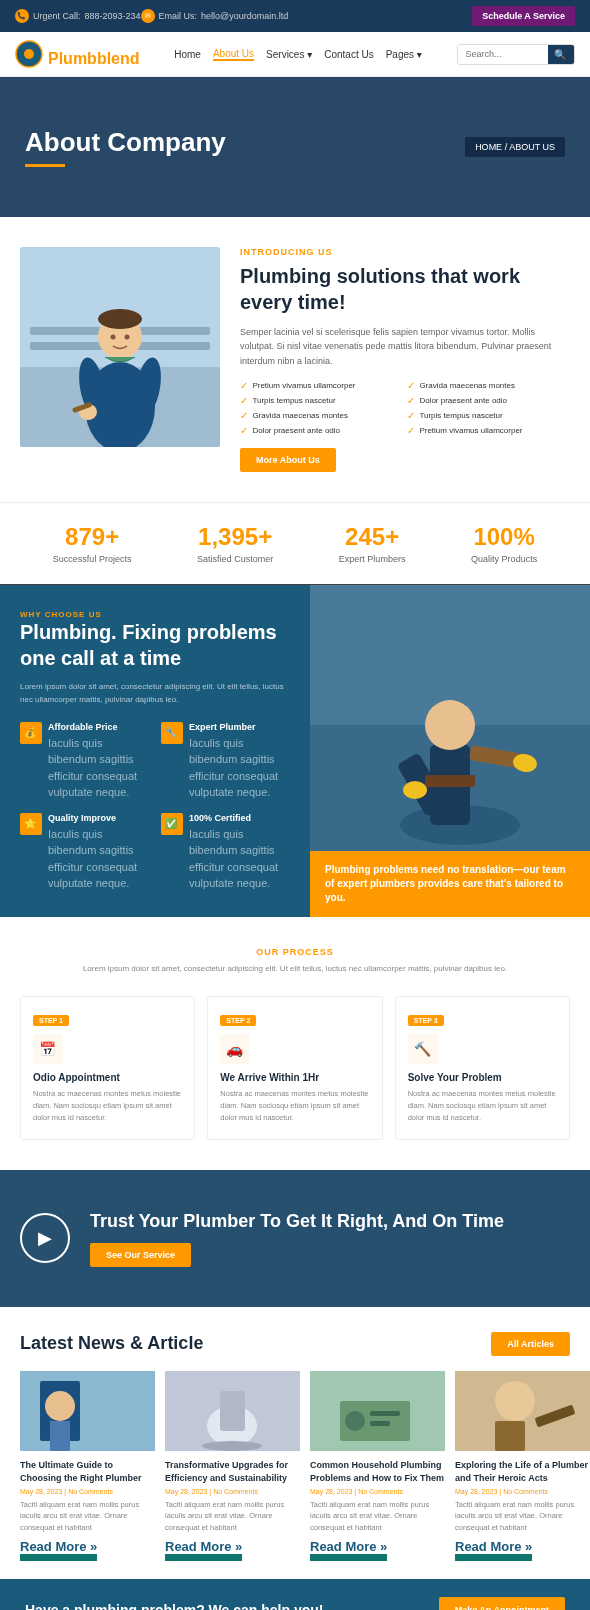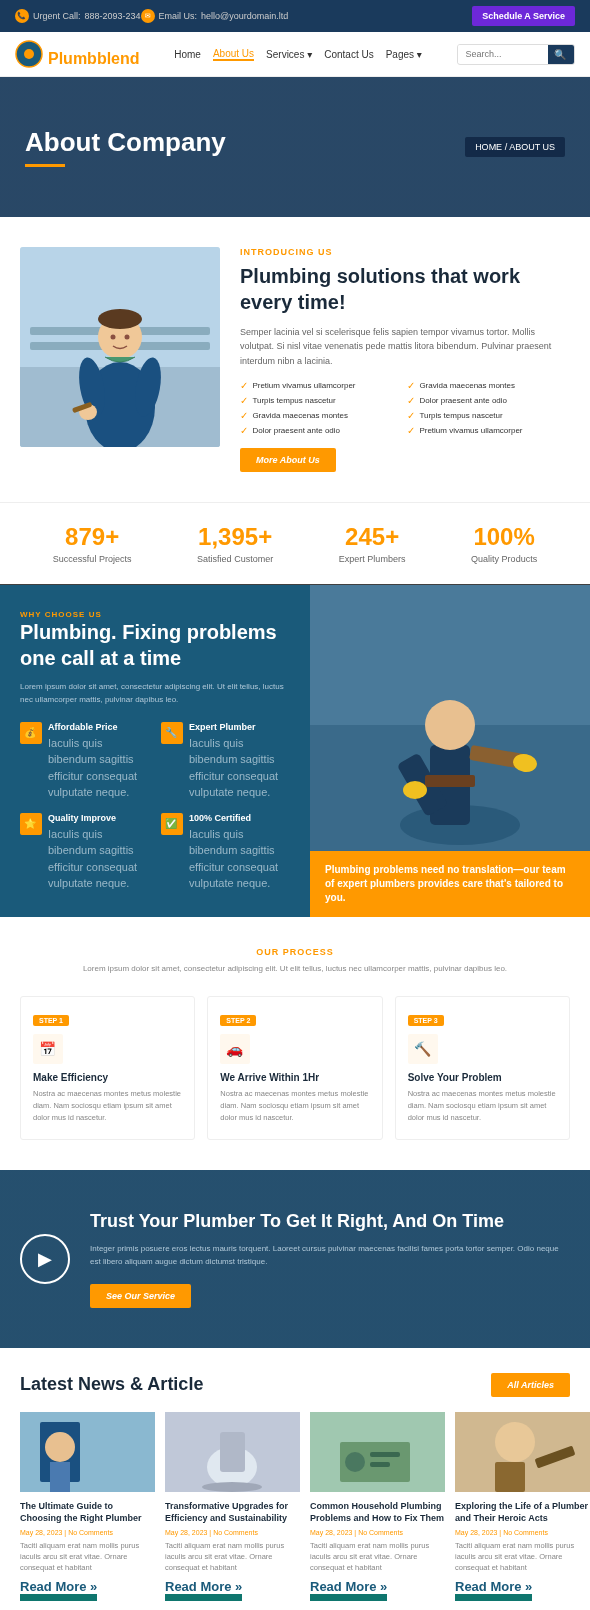--- a/index.html
+++ b/index.html
@@ -3,21 +3,21 @@
   <meta charset="utf-8">
   <style>
     * { margin: 0; padding: 0; box-sizing: border-box; }
     body { font-family: Arial, sans-serif; font-size: 12px; color: #333; width: 590px; overflow-x: hidden; }
 
     
     .top-bar { background: #1a3a5c; display: flex; align-items: center; justify-content: space-between; padding: 6px 15px; }
     .top-bar-left { display: flex; }
     .top-bar-item { color: #ccc; font-size: 9px; display: flex; align-items: center; gap: 4px; }
     .top-bar-item .icon-circle { width: 14px; height: 14px; border-radius: 50%; background: #f90; display: flex; align-items: center; justify-content: center; color: #fff; font-size: 7px; }
-    .top-bar-btn { background: #6d28d9; color: #fff; border: none; padding: 5px 10px; font-size: 9px; font-weight: bold; cursor: pointer; border-radius: 2px; }
+    .top-bar-btn { background: #701a75; color: #fff; border: none; padding: 5px 10px; font-size: 9px; font-weight: bold; cursor: pointer; border-radius: 2px; }
 
     .nav-bar { background: #fff; display: flex; align-items: center; justify-content: space-between; padding: 8px 15px; border-bottom: 1px solid #eee; }
     .logo { display: flex; align-items: flex-end; gap: 5px; }
     .logo-icon { width: 28px; height: 28px; }
     .logo-text { font-size: 16px; font-weight: bold; color: #1a3a5c; }
     .logo-text span { color: #f90; }
     .nav-links { display: flex; gap: 12px; align-items: center; }
     .nav-link { color: #333; font-size: 10px; text-decoration: none; cursor: pointer; }
     .nav-link.active { color: #f90; border-bottom: 2px solid #f90; }
     .nav-search { display: flex; align-items: center; border: 1px solid #ddd; border-radius: 3px; overflow: hidden; }
@@ -36,21 +36,21 @@
     .about-inner { display: flex; gap: 20px; }
     .about-img { width: 200px; height: 200px; background: linear-gradient(135deg, #c8d8e8, #8ab0c8); border-radius: 3px; flex-shrink: 0; overflow: hidden; position: relative; }
     .about-img-person { width: 100%; height: 100%; background: linear-gradient(180deg, #d4e8f0 0%, #a0c4d8 40%, #6a9ab5 100%); display: flex; align-items: flex-end; justify-content: center; }
     .about-content { flex: 1; }
     .intro-label { color: #f90; font-size: 9px; font-weight: bold; letter-spacing: 1px; text-transform: uppercase; margin-bottom: 6px; }
     .about-title { font-size: 20px; font-weight: bold; color: #1a2a3a; margin-bottom: 10px; line-height: 1.3; }
     .about-desc { font-size: 9px; color: #666; line-height: 1.6; margin-bottom: 12px; }
     .features-grid { display: grid; grid-template-columns: 1fr 1fr; gap: 4px; margin-bottom: 12px; }
     .feature-item { display: flex; align-items: center; gap: 4px; font-size: 8px; color: #333; }
     .check-icon { color: #f90; font-size: 10px; }
-    .btn-orange { background: #f90; color: #fff; border: none; padding: 7px 16px; font-size: 9px; font-weight: bold; cursor: pointer; border-radius: 2px; font-style: italic; }
+    .btn-orange { background: #f90; color: #fff; border: none; padding: 7px 16px; font-size: 9px; font-weight: bold; cursor: pointer; border-radius: 2px; }
 
     
     .stats { background: #fff; padding: 20px; display: flex; justify-content: space-around; border-top: 1px solid #eee; border-bottom: 1px solid #404040; }
     .stat-item { text-align: center; }
     .stat-num { font-size: 24px; font-weight: bold; color: #f90; }
     .stat-label { font-size: 9px; color: #666; margin-top: 3px; }
 
     
     .why-choose { background: #1a5a7a; display: flex; min-height: 250px; }
     .why-left { flex: 1; padding: 25px 20px; }
@@ -313,21 +313,21 @@
   </div>
 </div>
 
 <div class="process-section">
   <div class="process-label">OUR PROCESS</div>
   <p class="process-desc">Lorem ipsum dolor sit amet, consectetur adipiscing elit. Ut elit tellus, luctus nec ullamcorper mattis, pulvinar dapibus leo.</p>
   <div class="process-steps">
     <div class="process-step">
       <div class="step-badge">STEP 1</div>
       <div class="step-icon">📅</div>
-      <div class="step-title">Make Efficiency</div>
+      <div class="step-title">Odio Appointment</div>
       <div class="step-desc">Nostra ac maecenas montes metus molestie diam. Nam sociosqu etiam ipsum sit amet dolor mus id nascetur.</div>
     </div>
     <div class="process-step">
       <div class="step-badge">STEP 2</div>
       <div class="step-icon">🚗</div>
       <div class="step-title">We Arrive Within 1Hr</div>
       <div class="step-desc">Nostra ac maecenas montes metus molestie diam. Nam sociosqu etiam ipsum sit amet dolor mus id nascetur.</div>
     </div>
     <div class="process-step">
       <div class="step-badge">STEP 3</div>
@@ -335,21 +335,20 @@
       <div class="step-title">Solve Your Problem</div>
       <div class="step-desc">Nostra ac maecenas montes metus molestie diam. Nam sociosqu etiam ipsum sit amet dolor mus id nascetur.</div>
     </div>
   </div>
 </div>
 
 <div class="cta-video">
   <div class="play-btn">▶</div>
   <div class="cta-content">
     <h2 class="cta-title">Trust Your Plumber To Get It Right, And On Time</h2>
-    <p class="cta-desc">Integer primis posuere eros lectus mauris torquent. Laoreet cursus pulvinar maecenas facilisi fames porta tortor semper. Odio neque est libero aliquam augue dictum dictumst tristique.</p>
     <button class="btn-orange">See Our Service</button>
   </div>
 </div>
 
 <div class="news-section">
   <div class="news-header">
     <h2 class="news-title">Latest News &amp; Article</h2>
     <button class="btn-orange">All Articles</button>
   </div>
   <div class="news-grid">

